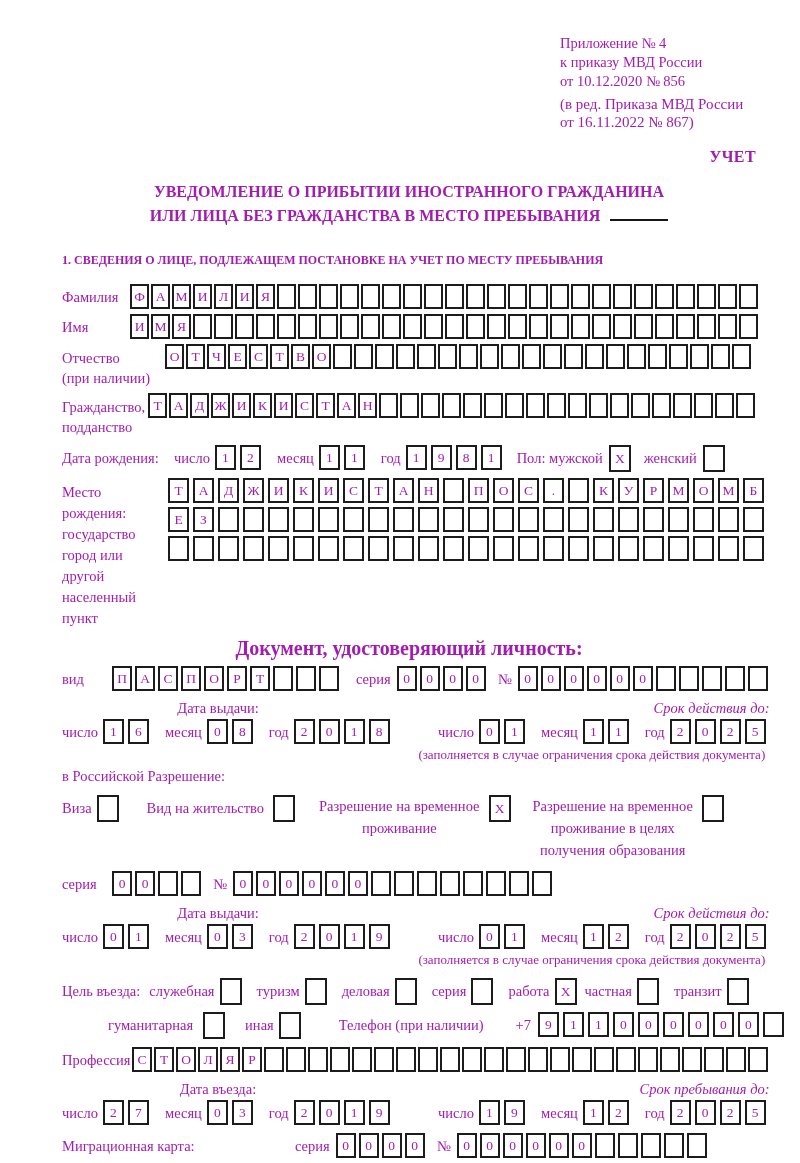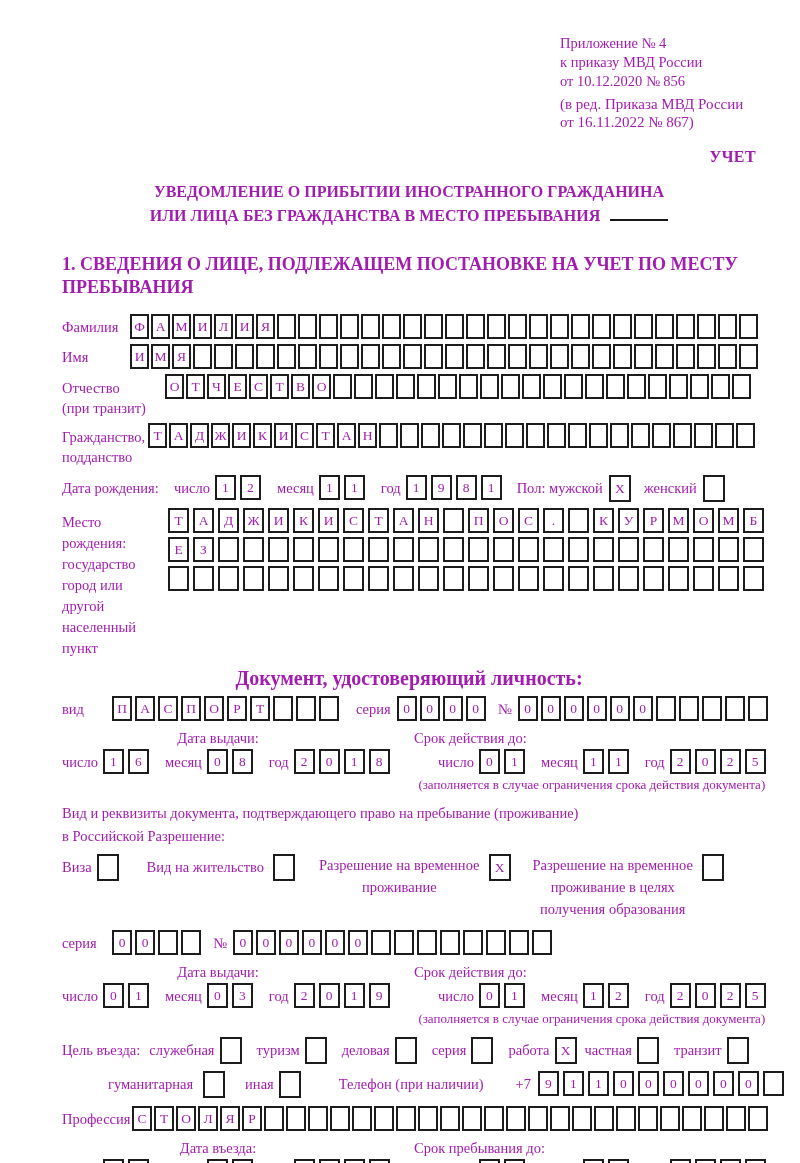--- a/index.html
+++ b/index.html
@@ -7,21 +7,21 @@
     width:800px; height:1163px; margin:0 auto; box-sizing:border-box;
     padding:34px 44px 16px 62px; background:#ffffff; color:#a21caf;
     font-family:"Liberation Serif","DejaVu Serif",serif; font-size:14.5px; line-height:1.25;
     overflow:hidden; position:relative;
   }
   .annex { margin-left:498px; line-height:19px; }
   .annex-note { margin-top:4px; font-size:15px; line-height:18px; }
   .forma { text-align:right; font-weight:700; font-size:16px; margin-top:16px; letter-spacing:.4px; }
   .title { margin-top:13px; text-align:center; font-weight:700; font-size:16px; line-height:24px; }
   .blank-underline { display:inline-block; width:58px; height:2px; border-bottom:2.5px solid #171717; margin-left:10px; vertical-align:baseline; }
-  .section-heading { margin-top:25px; font-weight:700; font-size:18px; }
+  .section-heading { margin-top:25px; font-weight:700; font-size:12px; }
 
   .row { display:flex; align-items:flex-start; margin-top:5px; }
   .flabel { flex:0 0 auto; padding-top:4px; }
   .sublabel { line-height:20px; }
 
   .cells { display:inline-flex; flex:0 0 auto; flex-wrap:nowrap; }
   .cell { flex:0 0 auto; width:15px; height:21px; border:2px solid #1c1c1c; margin-right:2px;
           text-align:center; line-height:21px; font-size:13.5px; background:#fff; }
   .p23 .cell { width:16px; margin-right:3px; }
   .p25 .cell { width:17px; margin-right:4px; }
@@ -39,21 +39,21 @@
   .bp-labels { flex:0 0 auto; width:106px; line-height:21px; padding-top:4px; }
   .bp-cells .cells { display:flex; margin-top:4px; }
   .bp-cells .cells:first-child { margin-top:0; }
 
   .center-heading { text-align:center; font-weight:700; margin-top:7px; font-size:20px; }
 
   .two-col { display:flex; margin-top:8px; }
   .dcol1 { flex:0 0 auto; width:352px; }
   .dcol2 { flex:1; }
   .dcol1 .dhead { text-align:center; padding-right:40px; }
-  .dcol2 .dhead { text-align:left; }
+  .dcol2 .dhead { text-align:right;font-style:italic; }
   .drow { display:flex; margin-top:2px; }
   .dcol2 .drow { padding-left:24px; }
   .note { font-size:13px; text-align:center; margin-top:3px; }
 
   .intro1 { margin-top:11px; }
   .intro2 { margin-top:4px; }
 
   .opts { display:flex; margin-top:9px; }
   .opt { display:flex; align-items:flex-start; }
   .opt-label { padding-top:4px; }
@@ -164,21 +164,21 @@
         <span class="cell"></span>
         <span class="cell"></span>
         <span class="cell"></span>
         <span class="cell"></span>
       </span>
   </div>
 
   <div class="row">
     <span class="flabel w103 sublabel">
       <span>Отчество</span><br>
-      <span>(при транзит)</span>
+      <span>(при наличии)</span>
     </span>
     <span class="cells">
         <span class="cell">О</span>
         <span class="cell">Т</span>
         <span class="cell">Ч</span>
         <span class="cell">Е</span>
         <span class="cell">С</span>
         <span class="cell">Т</span>
         <span class="cell">В</span>
         <span class="cell">О</span>
@@ -441,21 +441,20 @@
             <span class="cell">2</span>
             <span class="cell">0</span>
             <span class="cell">2</span>
             <span class="cell">5</span>
           </span>
       </div>
       <div class="note">(заполняется в случае ограничения срока действия документа)</div>
     </div>
   </div>
 
-  <div class="intro1">Вид и реквизиты документа, подтверждающего право на пребывание (проживание)</div>
   <div class="intro2">в Российской Разрешение:</div>
 
   <div class="opts">
     <div class="opt">
       <span class="opt-label">Виза</span>
       <span class="cells cb" style="margin-left:5px;">
           <span class="cell"></span>
         </span>
     </div>
     <div class="opt opt2">

